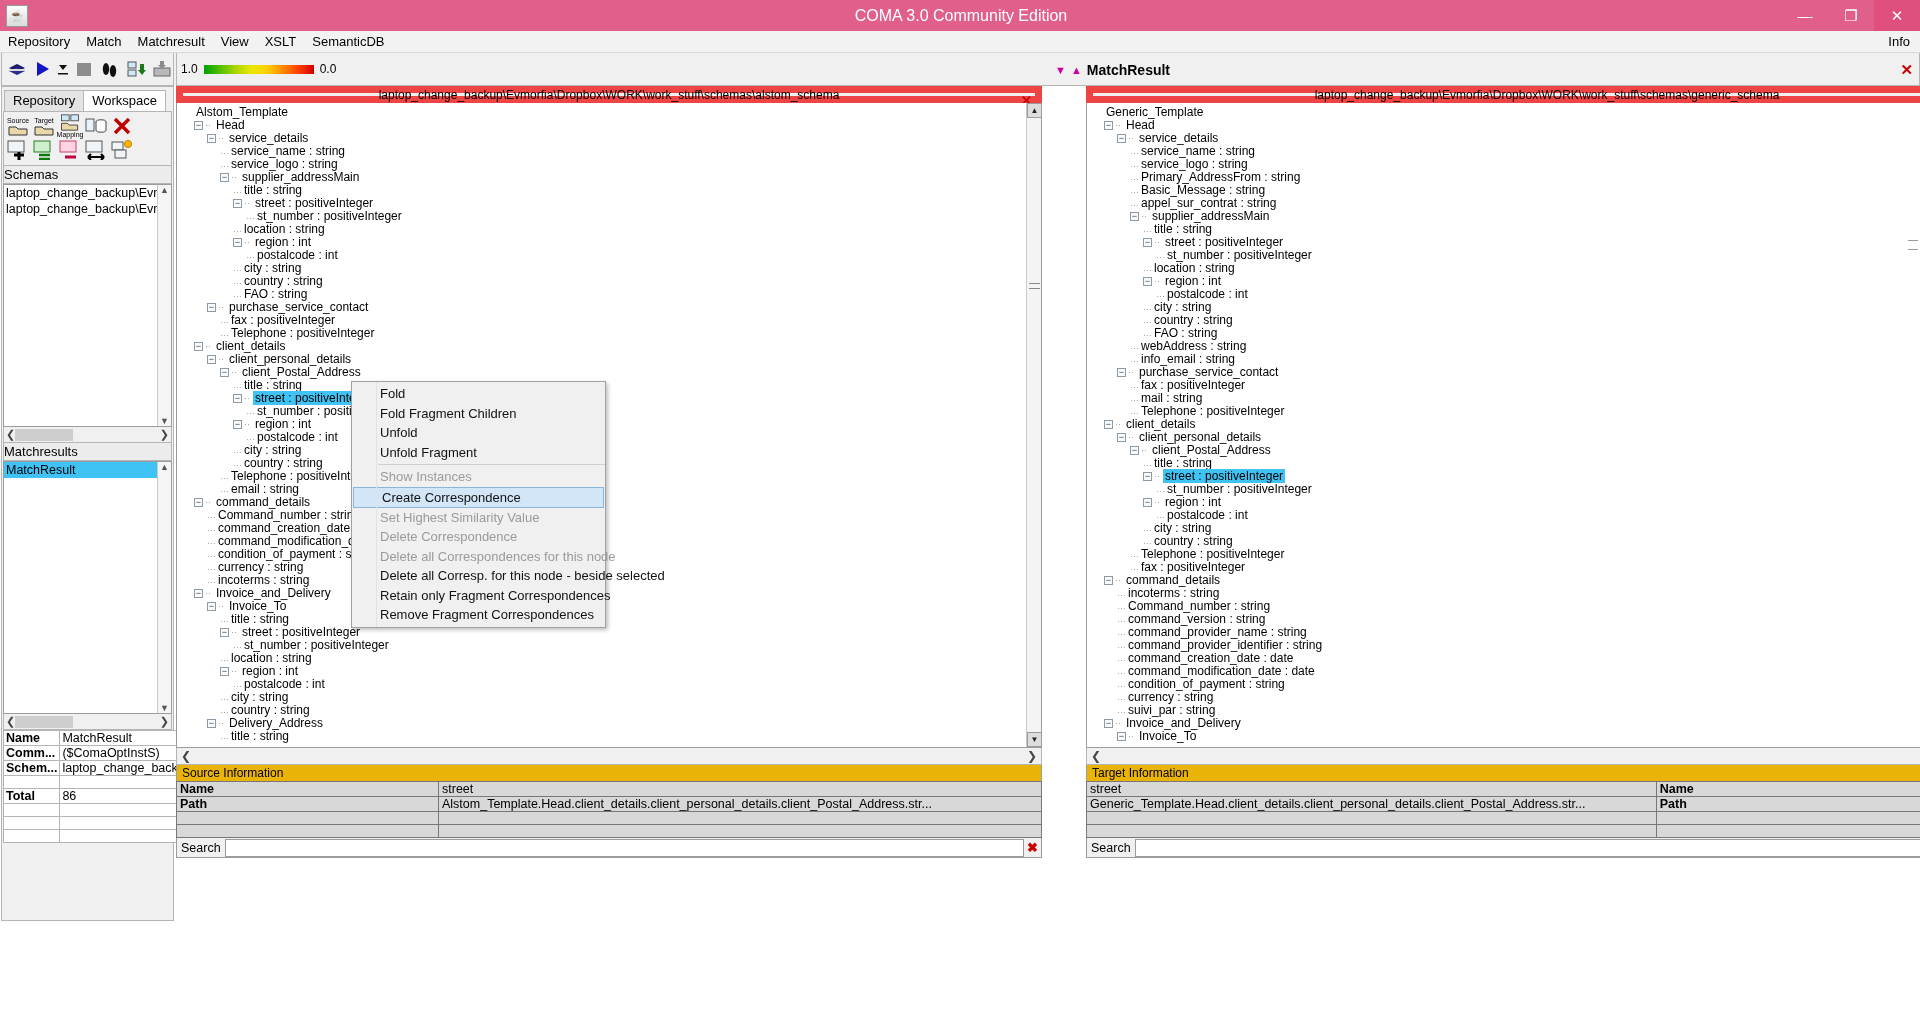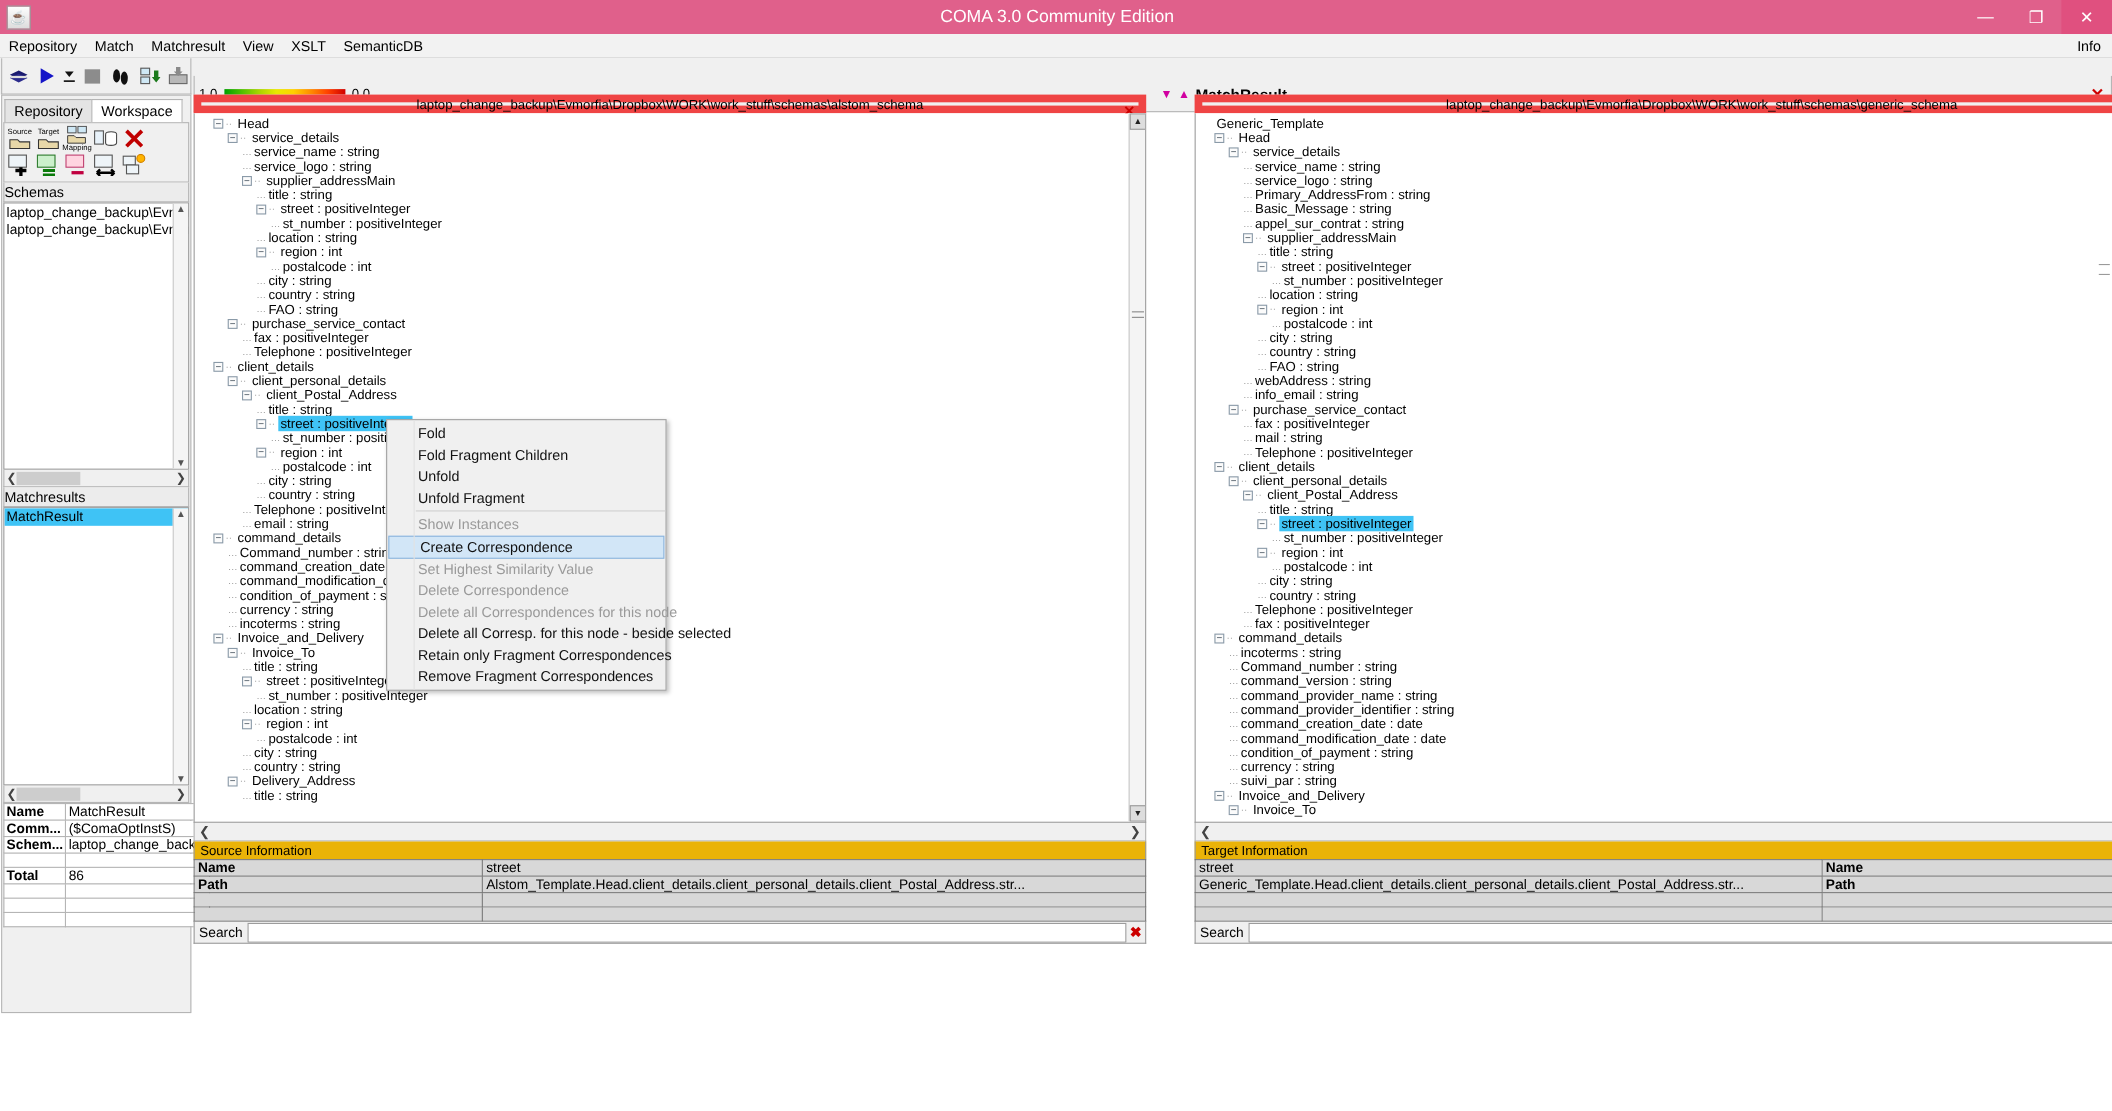--- a/index.html
+++ b/index.html
@@ -58,21 +58,21 @@
     background: #f0f0f0; border: 1px solid #b5b5b5; border-top: none;
     display: flex; align-items: center; gap: 3px; padding-left: 3px;
   }
   .tbico {
     width: 25px; height: 25px; display: flex; align-items: center; justify-content: center;
     font-size: 14px;
   }
 
   
   .legendbar {
-    position: absolute; left: 176px; top: 16px; width: 1744px; height: 33px;
+    position: absolute; left: 176px; top: 0; width: 1744px; height: 33px;
     border: 1px solid #b5b5b5; border-top: none; background: #f0f0f0;
     display: flex; align-items: center; padding-left: 4px;
   }
   .legend-num { font-size: 12px; }
   .legend-grad {
     width: 110px; height: 9px; margin: 0 6px;
     background: linear-gradient(to right,#00a000,#50c000,#a8d400,#e8e800,#ffd000,#ff8c00,#ff4000,#d00000);
   }
   .mr-head {
     position: absolute; left: 872px; top: 0; height: 33px;
@@ -478,20 +478,21 @@
 
   <div class="mainarea">
 
     <div class="pane left">
       <div class="pane-header">
         <span>laptop_change_backup\Evmorfia\Dropbox\WORK\work_stuff\schemas\alstom_schema</span>
         <span class="x">✕</span>
       </div>
       <div class="treebox">
         <div class="treeinner" id="source-tree-inner">
+            <div class="tnode"><span class="guide"></span><span class="lbl">Alstom_Template</span></div>
             <div class="tnode"><span class="guide"></span><span class="tgl">−</span><span class="dash">··</span><span class="lbl">Head</span></div>
             <div class="tnode"><span class="guide"></span><span class="guide"></span><span class="tgl">−</span><span class="dash">··</span><span class="lbl">service_details</span></div>
             <div class="tnode"><span class="guide"></span><span class="guide"></span><span class="guide"></span><span class="dash">…</span><span class="lbl">service_name : string</span></div>
             <div class="tnode"><span class="guide"></span><span class="guide"></span><span class="guide"></span><span class="dash">…</span><span class="lbl">service_logo : string</span></div>
             <div class="tnode"><span class="guide"></span><span class="guide"></span><span class="guide"></span><span class="tgl">−</span><span class="dash">··</span><span class="lbl">supplier_addressMain</span></div>
             <div class="tnode"><span class="guide"></span><span class="guide"></span><span class="guide"></span><span class="guide"></span><span class="dash">…</span><span class="lbl">title : string</span></div>
             <div class="tnode"><span class="guide"></span><span class="guide"></span><span class="guide"></span><span class="guide"></span><span class="tgl">−</span><span class="dash">··</span><span class="lbl">street : positiveInteger</span></div>
             <div class="tnode"><span class="guide"></span><span class="guide"></span><span class="guide"></span><span class="guide"></span><span class="guide"></span><span class="dash">…</span><span class="lbl">st_number : positiveInteger</span></div>
             <div class="tnode"><span class="guide"></span><span class="guide"></span><span class="guide"></span><span class="guide"></span><span class="dash">…</span><span class="lbl">location : string</span></div>
             <div class="tnode"><span class="guide"></span><span class="guide"></span><span class="guide"></span><span class="guide"></span><span class="tgl">−</span><span class="dash">··</span><span class="lbl">region : int</span></div>

